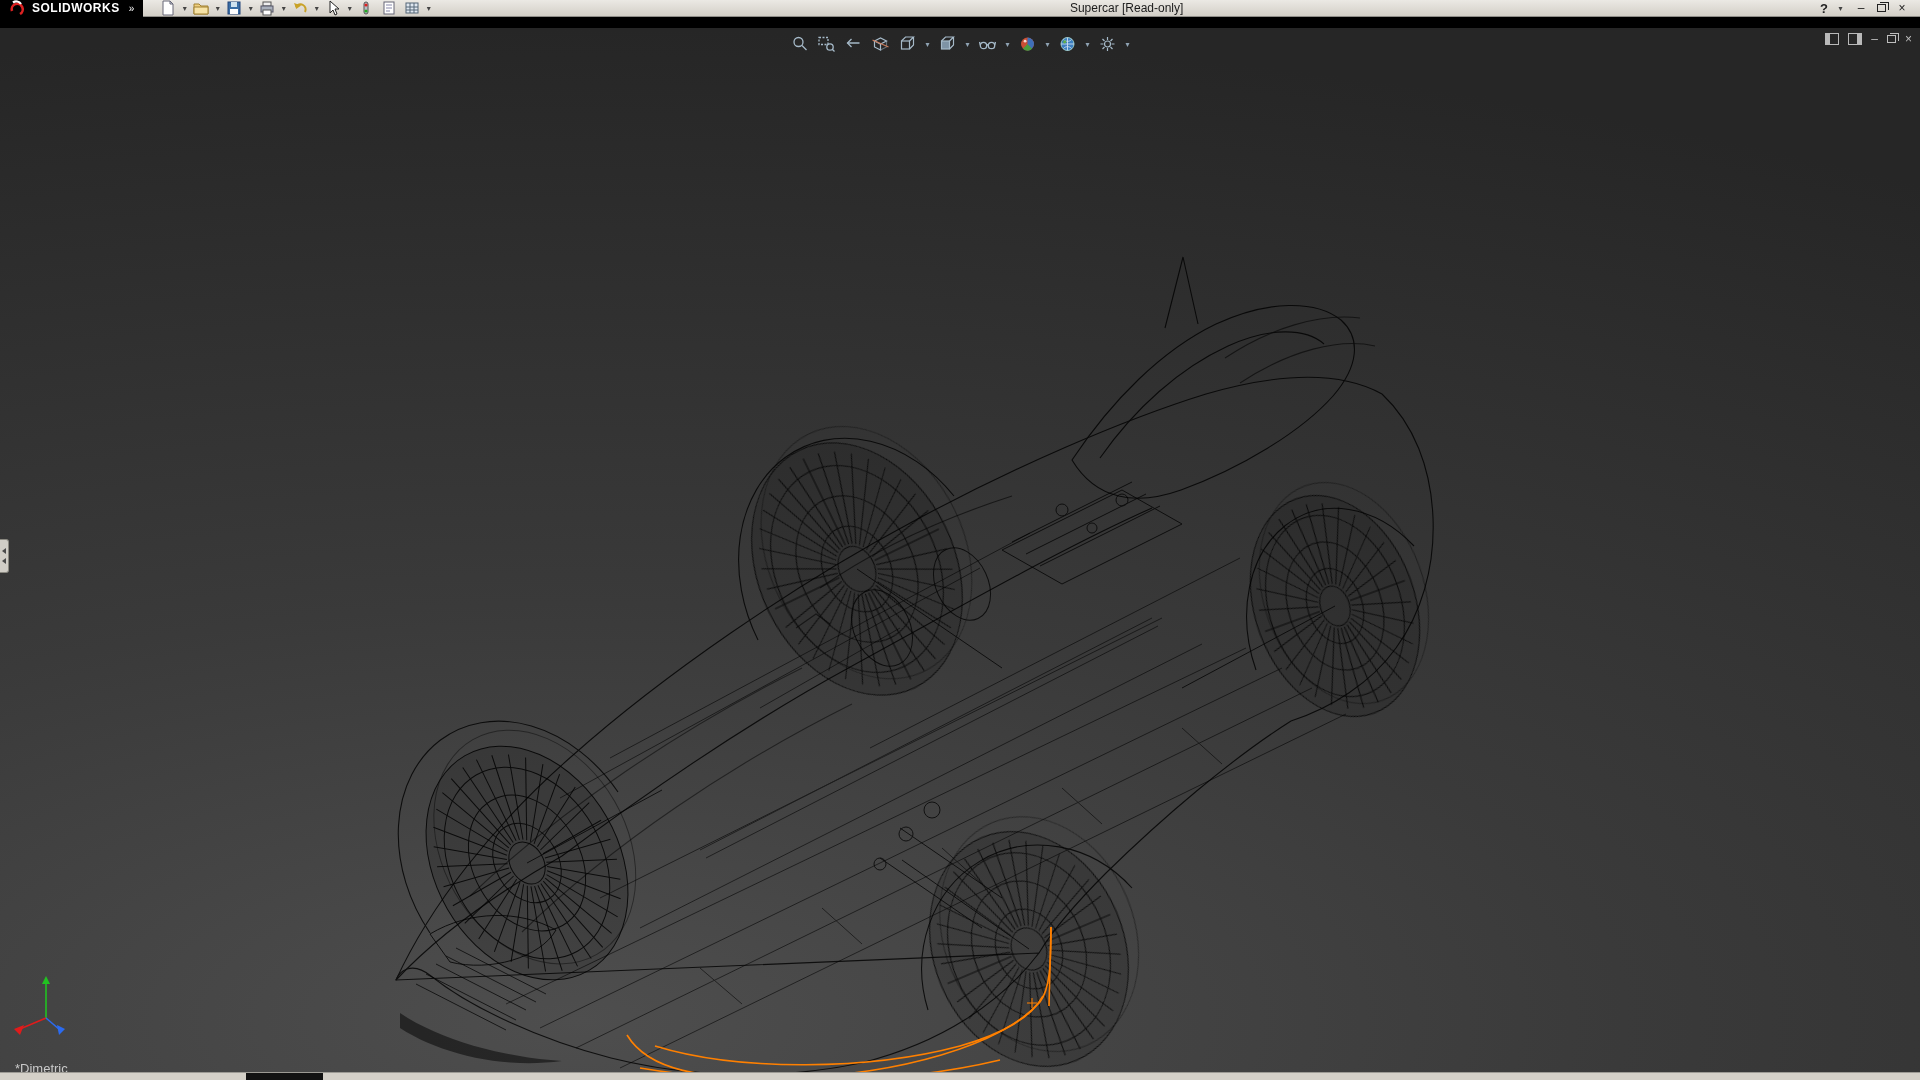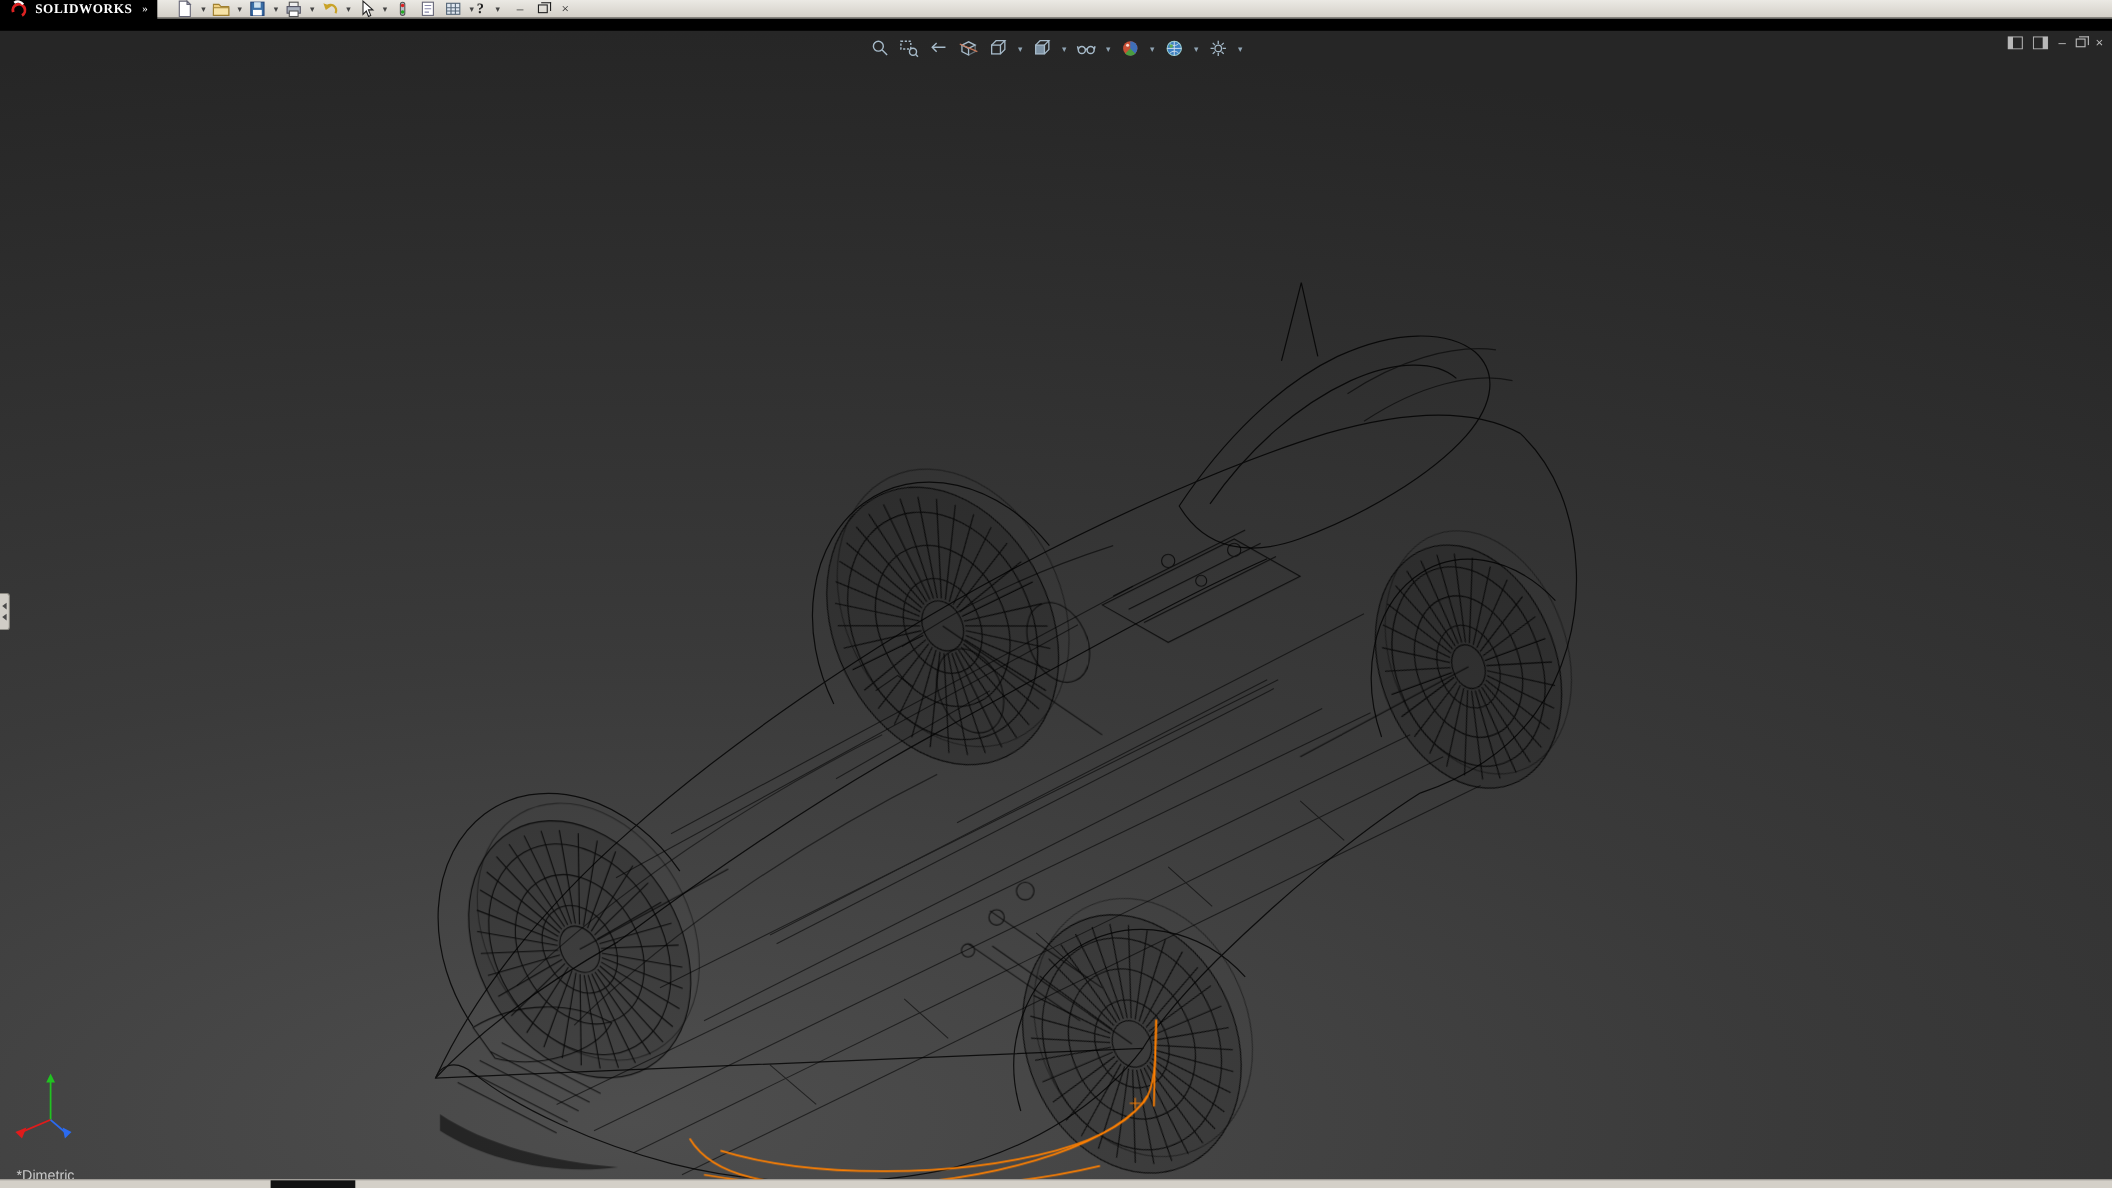--- a/index.html
+++ b/index.html
@@ -3,21 +3,21 @@
 <meta charset="utf-8">
 <style>
   * { margin:0; padding:0; box-sizing:border-box; }
   html,body { width:1920px; height:1080px; overflow:hidden; background:#000;
               font-family:"Liberation Sans","DejaVu Sans",sans-serif; }
 
   
   .titlebar { position:absolute; top:0; left:0; right:0; height:17px;
               background:linear-gradient(#ebe9e4,#d3cfc7);
               border-bottom:1px solid #8f8d88;
-              display:flex; align-items:center;font-family:Liberation Serif, serif; }
+              display:flex; align-items:center; }
   .logo { height:28px; background:#000; display:flex; align-items:center;
           padding:0 6px 0 8px; gap:6px; }
   .brand { color:#fff; font-weight:bold; font-size:12px; letter-spacing:.5px; }
   .flyout { color:#fff; font-size:10px; padding:0 3px; cursor:pointer; }
   .tb-tools { display:flex; align-items:center; margin-left:14px; gap:1px; }
   .tbtn { width:22px; height:22px; display:flex; align-items:center; justify-content:center;
           border:1px solid transparent; }
   .caret { font-size:8px; color:#444; width:9px; text-align:center; }
   .hu-caret { font-size:8px; color:#8fa3b3; width:8px; text-align:center; }
   .tb-title { flex:1; text-align:center; font-size:12px; color:#1c1c1c; }
@@ -139,20 +139,21 @@
 
     <span class="tbtn">
       <svg width="16" height="16" viewBox="0 0 16 16">
         <rect x="2" y="3" width="12" height="10" fill="#dfe7f0" stroke="#567"></rect>
         <path d="M2,7 h12 M2,10 h12 M6,3 v10 M10,3 v10" stroke="#567" fill="none"></path>
       </svg>
     </span>
     <span class="caret">▾</span>
   </div>
 
+  <div class="tb-title">Supercar [Read-only]</div>
 
   <div class="tb-right">
     <span class="help">?</span>
     <span class="caret">▾</span>
     <span class="winbtn">–</span>
     <span class="restore-box"></span>
     <span class="winbtn">×</span>
   </div>
 </div>
 

